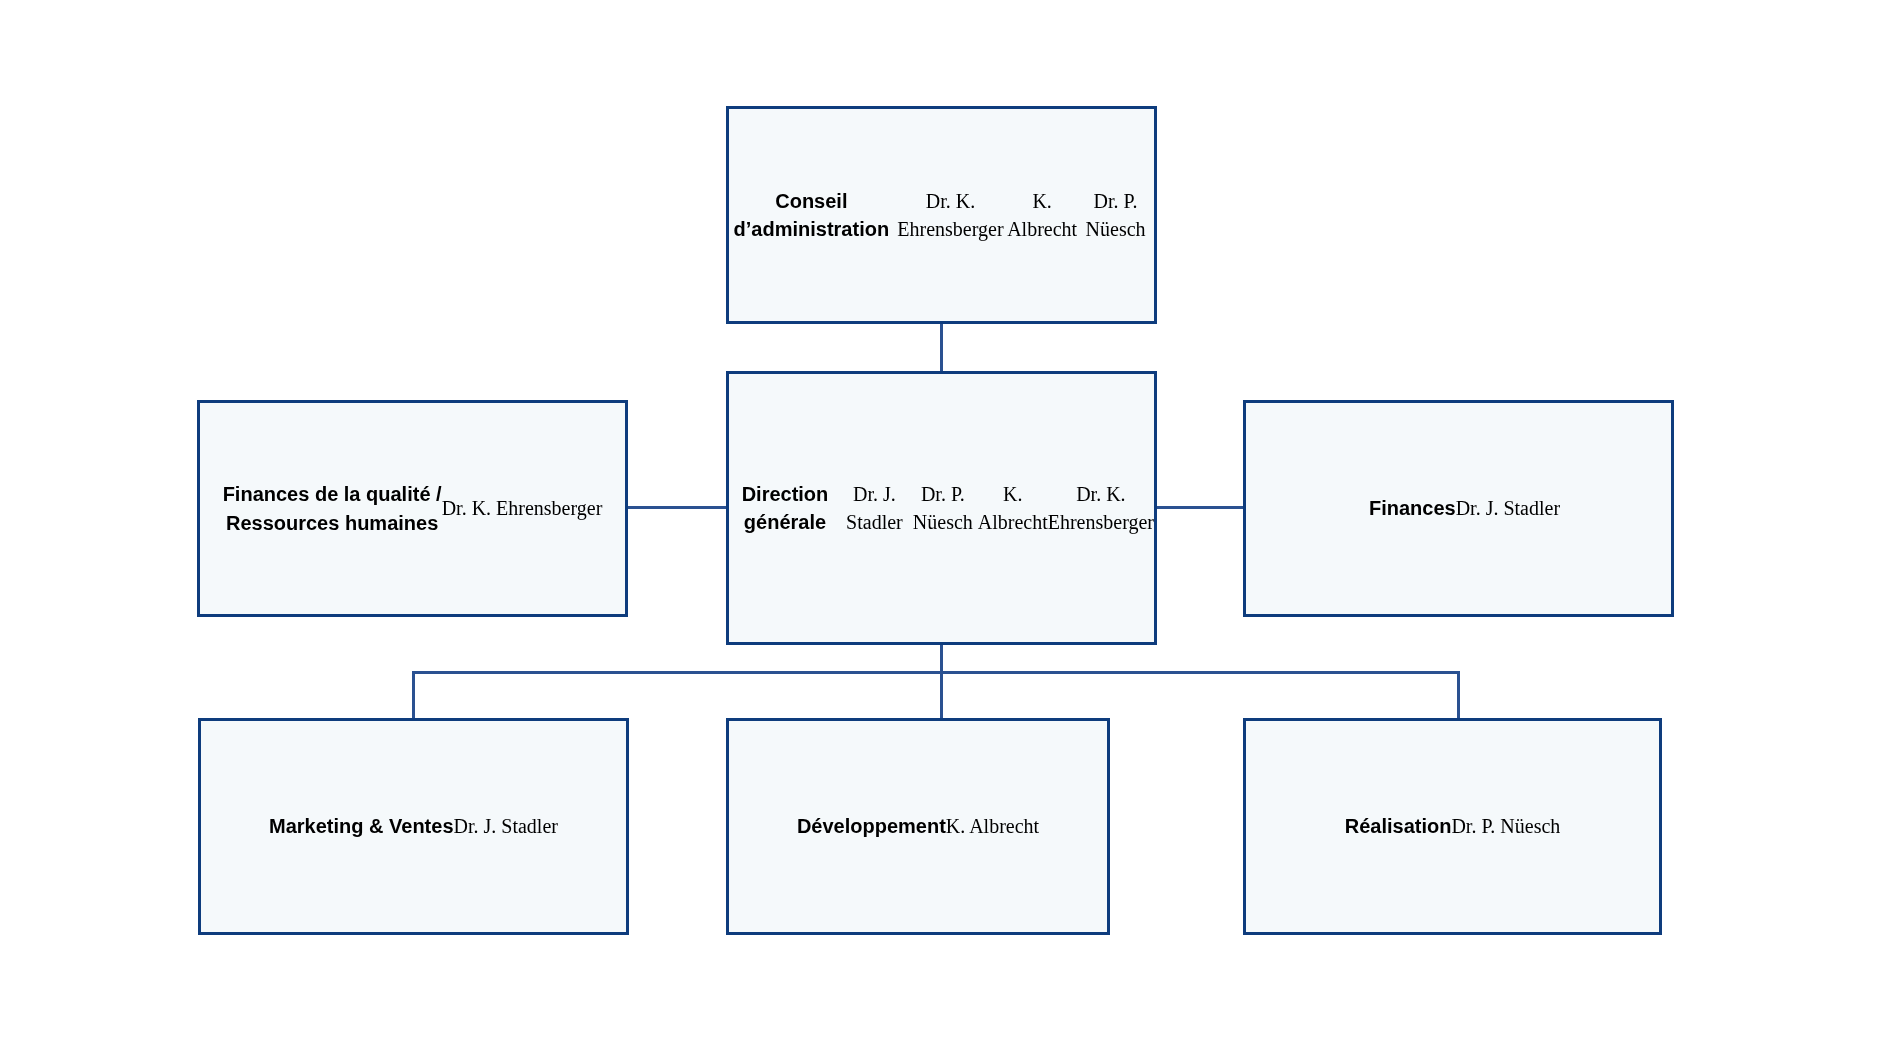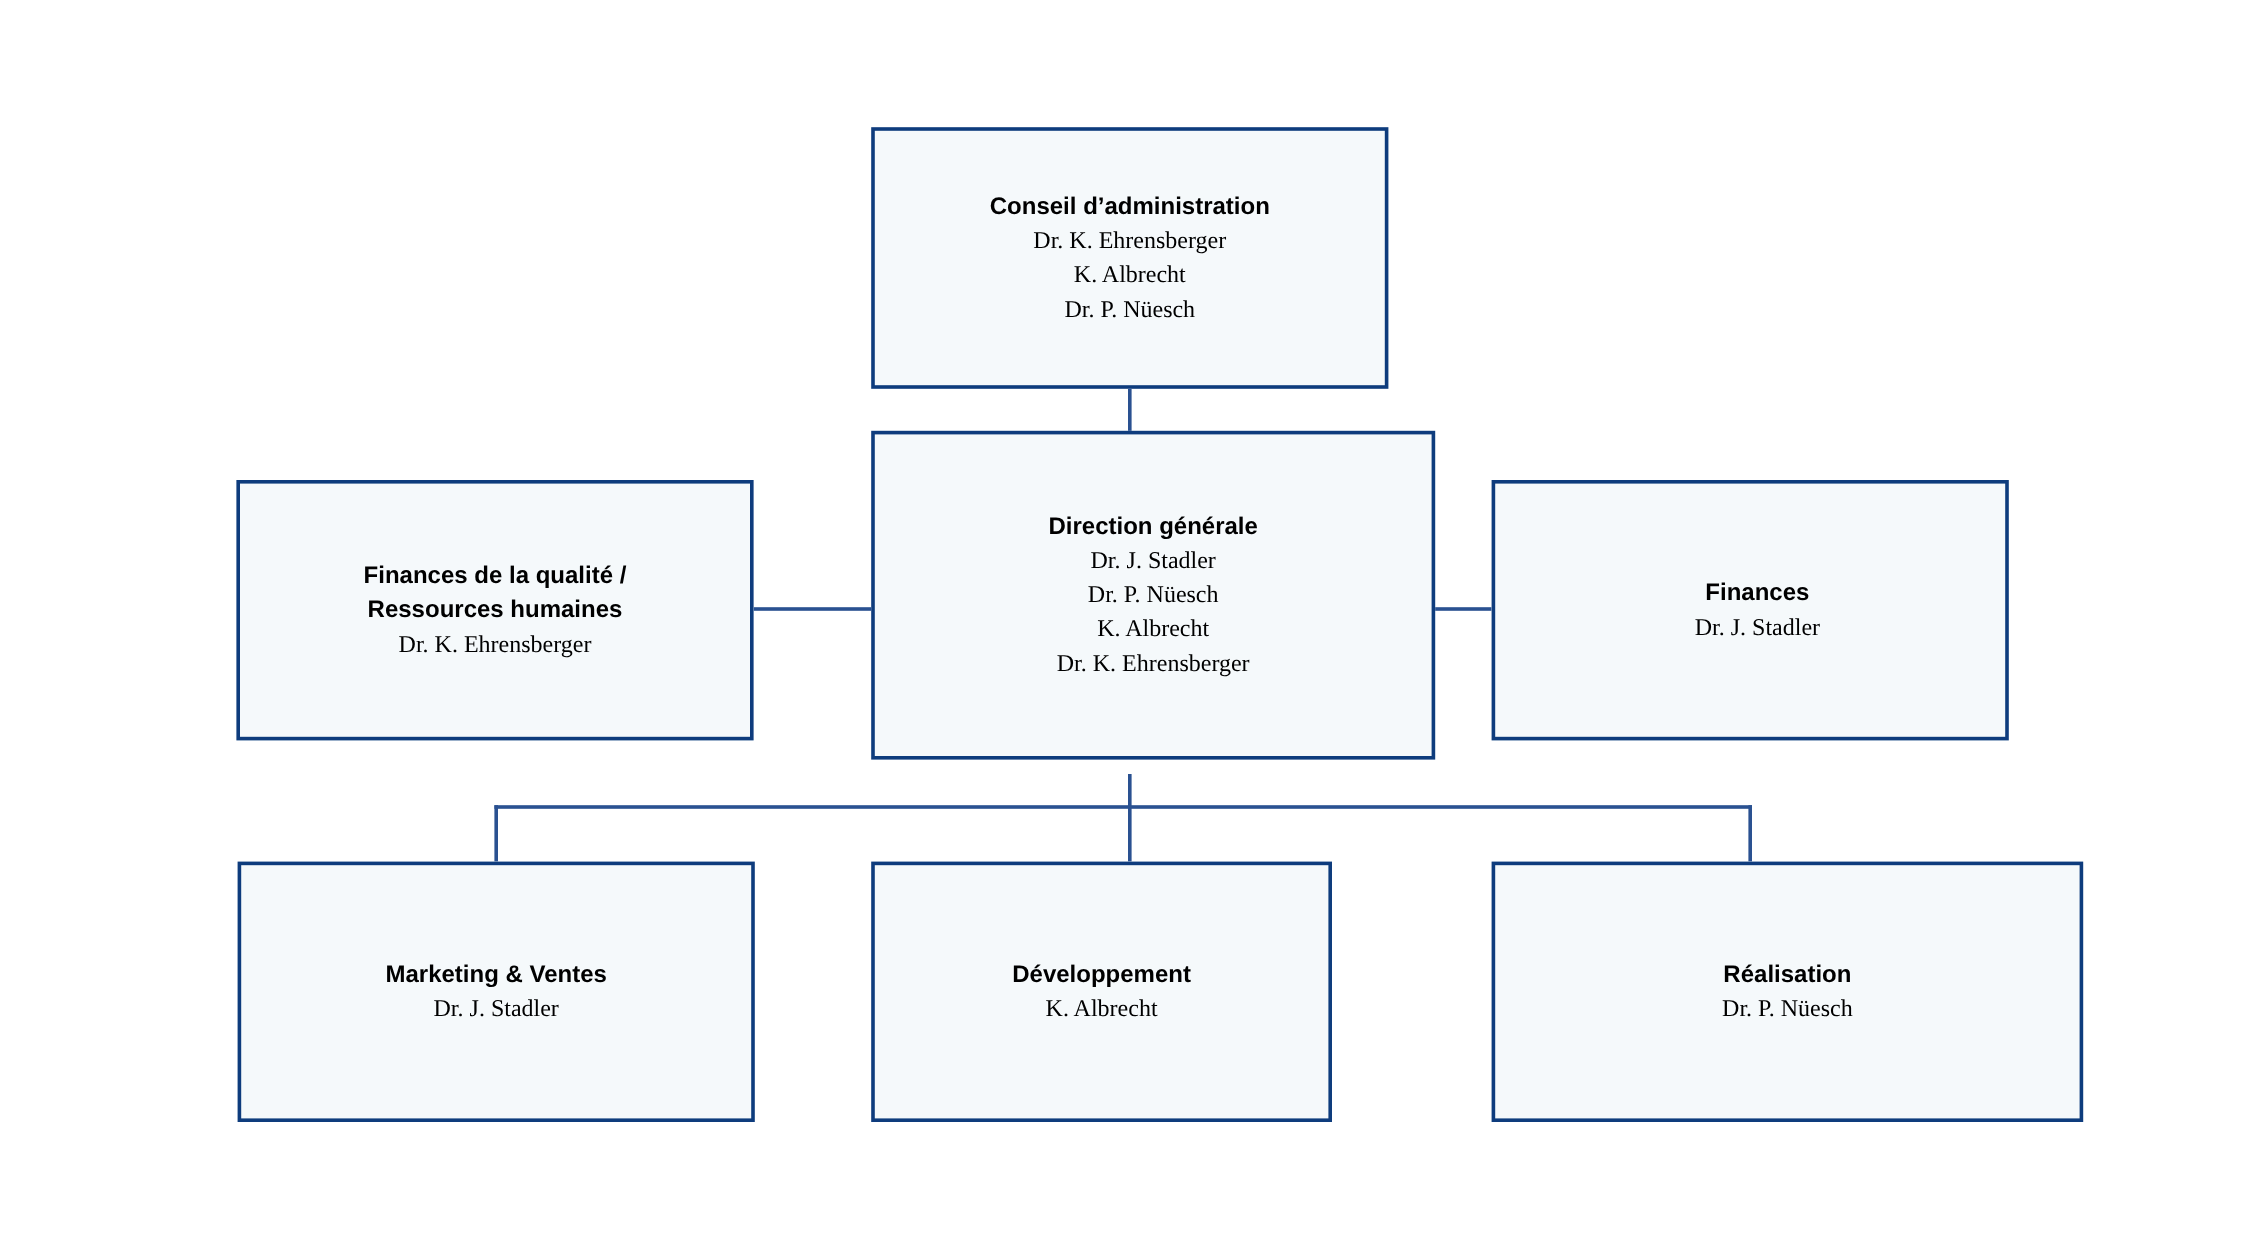--- a/index.html
+++ b/index.html
@@ -13,21 +13,20 @@
     position: relative;
     width: 1888px; height: 1042px;
     background: #ffffff;
     overflow: hidden;
   }
   .box {
     position: absolute;
     background: #f5f9fb;
     border: 3px solid #0e3c7d;
     display: flex;
-    flex-direction: column;
     align-items: center;
     justify-content: center;
     text-align: center;
     font-size: 20px;
     line-height: 28.5px;
     z-index: 2;
   }
   .box-title {
     font-weight: bold;
     white-space: pre-line;
@@ -36,26 +35,26 @@
   .conn {
     position: absolute;
     background: #2a5191;
     z-index: 1;
   }
   .conn.v { width: 3px; }
   .conn.h { height: 3px; }
 
   
   .pos-board       { left: 726px;  top: 106px; width: 431px; height: 218px; }
-  .pos-direction   { left: 726px;  top: 359px; width: 470px; height: 274px; }
+  .pos-direction   { left: 726px;  top: 371px; width: 431px; height: 274px; }
   .pos-quality     { left: 197px;  top: 400px; width: 431px; height: 217px; }
   .pos-finances    { left: 1243px; top: 400px; width: 431px; height: 217px; padding-left: 12px; }
   .pos-marketing   { left: 198px;  top: 718px; width: 431px; height: 217px; }
   .pos-development { left: 726px;  top: 718px; width: 384px; height: 217px; }
-  .pos-realisation { left: 1243px; top: 718px; width: 493px; height: 217px; }
+  .pos-realisation { left: 1243px; top: 718px; width: 419px; height: 217px; }
 
   
   .conn-board-direction   { left: 940px;  top: 324px; height: 47px;  }
   .conn-quality-direction { left: 628px;  top: 506px; width: 98px;   }
   .conn-direction-finances{ left: 1157px; top: 506px; width: 86px;   }
   .conn-direction-down    { left: 940px;  top: 645px; height: 73px;  }
   .conn-children-rail     { left: 412px;  top: 671px; width: 1048px; }
   .conn-rail-marketing    { left: 412px;  top: 671px; height: 47px;  }
   .conn-rail-realisation  { left: 1457px; top: 671px; height: 47px;  }
 </style>

